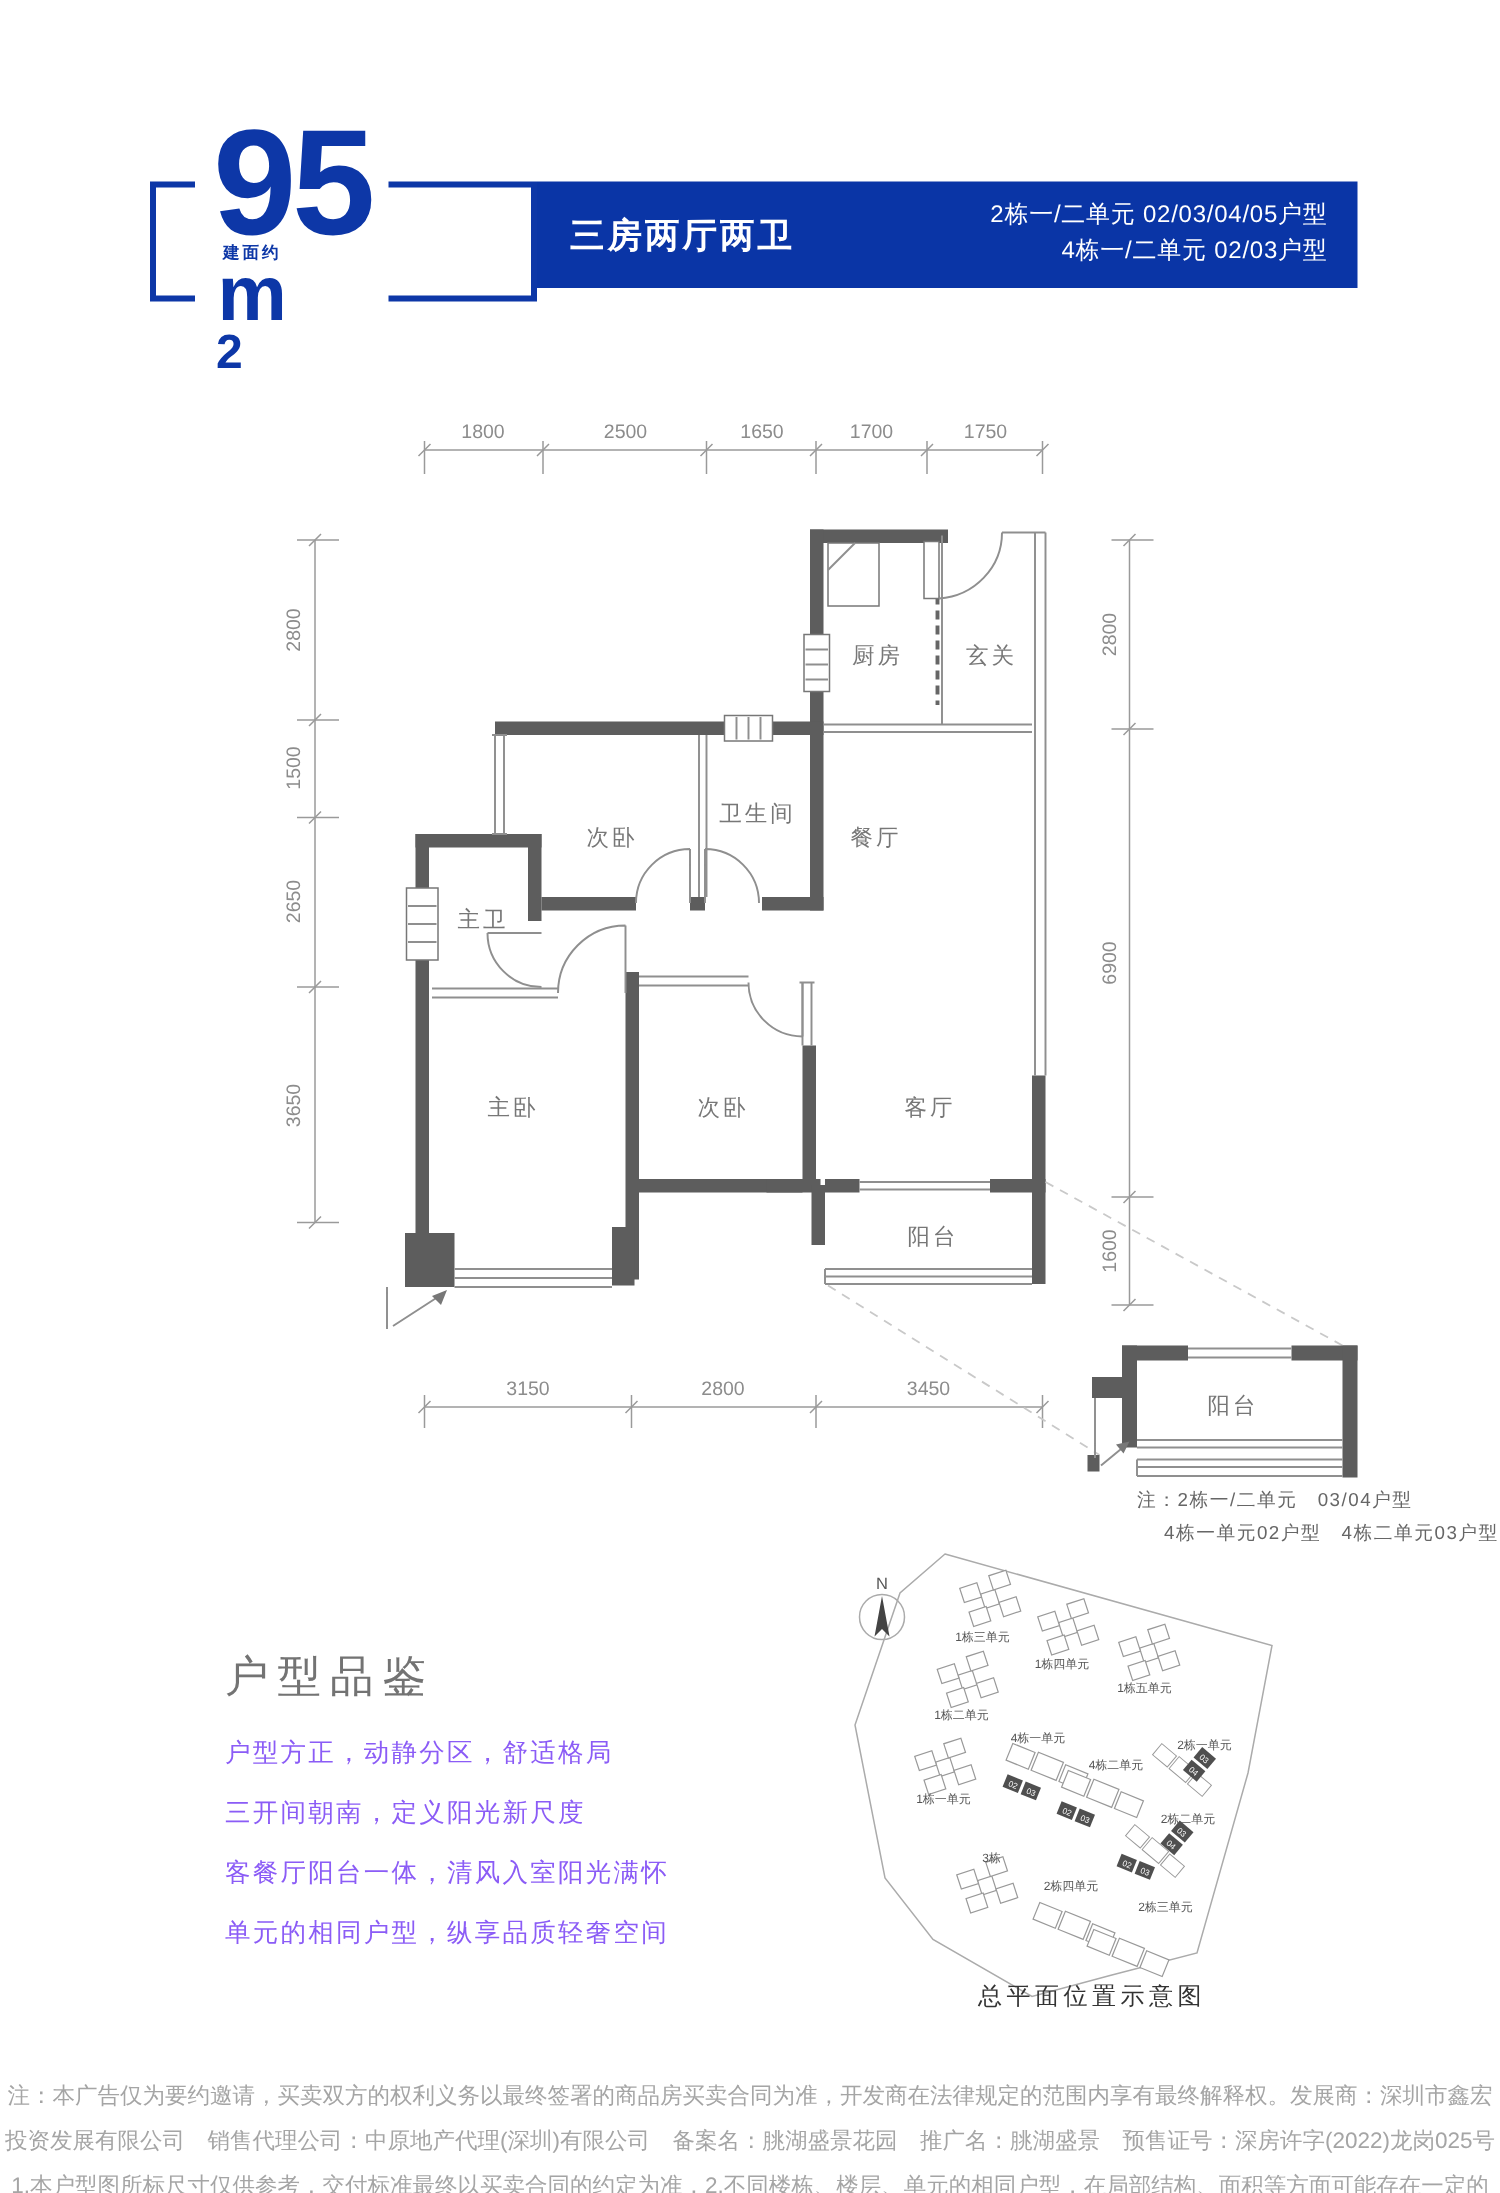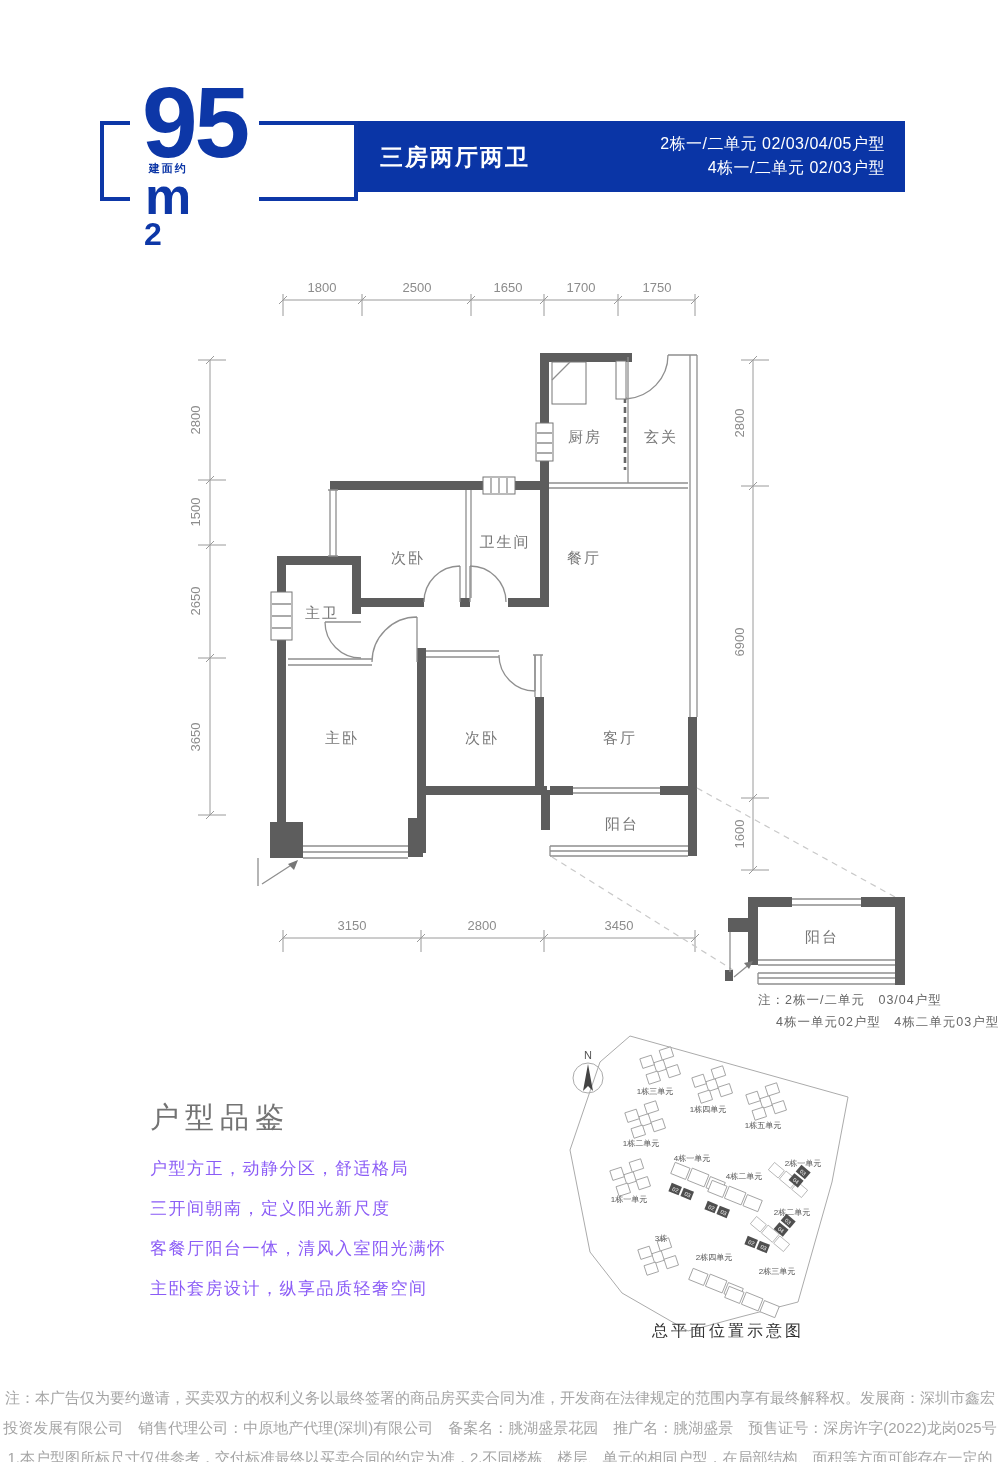--- a/index.html
+++ b/index.html
@@ -296,21 +296,21 @@
 
       <text class="caption" x="728" y="1336">总平面位置示意图</text>
     </g>
   </svg>
 
   <div class="features">
     <div class="features-title">户型品鉴</div>
     <div class="feature-line">户型方正，动静分区，舒适格局</div>
     <div class="feature-line">三开间朝南，定义阳光新尺度</div>
     <div class="feature-line">客餐厅阳台一体，清风入室阳光满怀</div>
-    <div class="feature-line">主卧套房设计，纵享品质轻奢空间</div>
+    <div class="feature-line">单元的相同户型，纵享品质轻奢空间</div>
   </div>
 
   <div class="footer">
     <div>注：本广告仅为要约邀请，买卖双方的权利义务以最终签署的商品房买卖合同为准，开发商在法律规定的范围内享有最终解释权。发展商：深圳市鑫宏投资发展有限公司　销售代理公司：中原地产代理(深圳)有限公司　备案名：朓湖盛景花园　推广名：朓湖盛景　预售证号：深房许字(2022)龙岗025号</div>
     <div>1.本户型图所标尺寸仅供参考，交付标准最终以买卖合同的约定为准，2.不同楼栋、楼层、单元的相同户型，在局部结构、面积等方面可能存在一定的差异。</div>
   </div>
 
 </div>
 
 </body></html>

